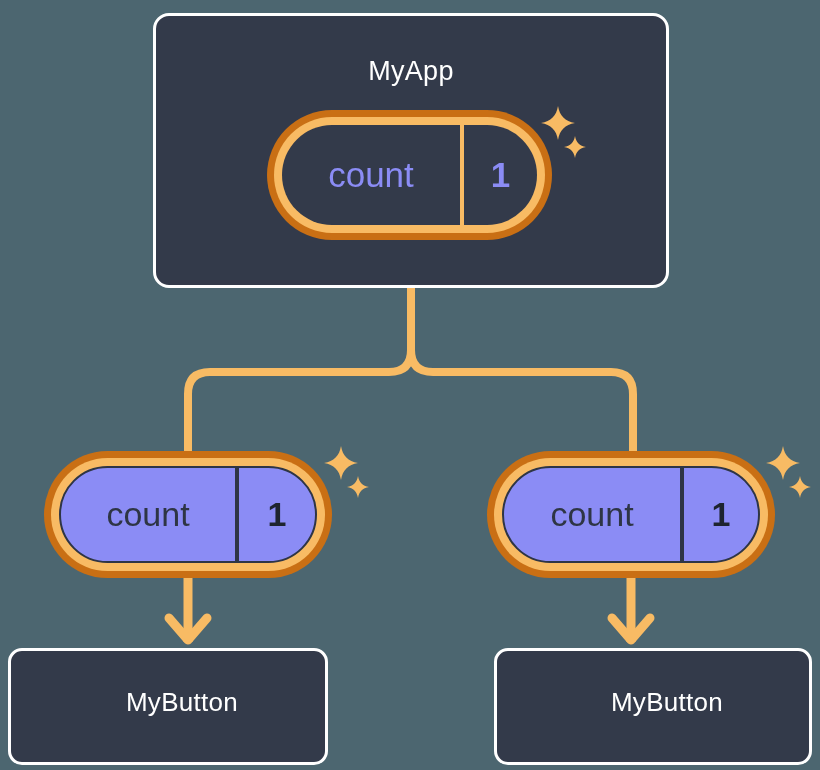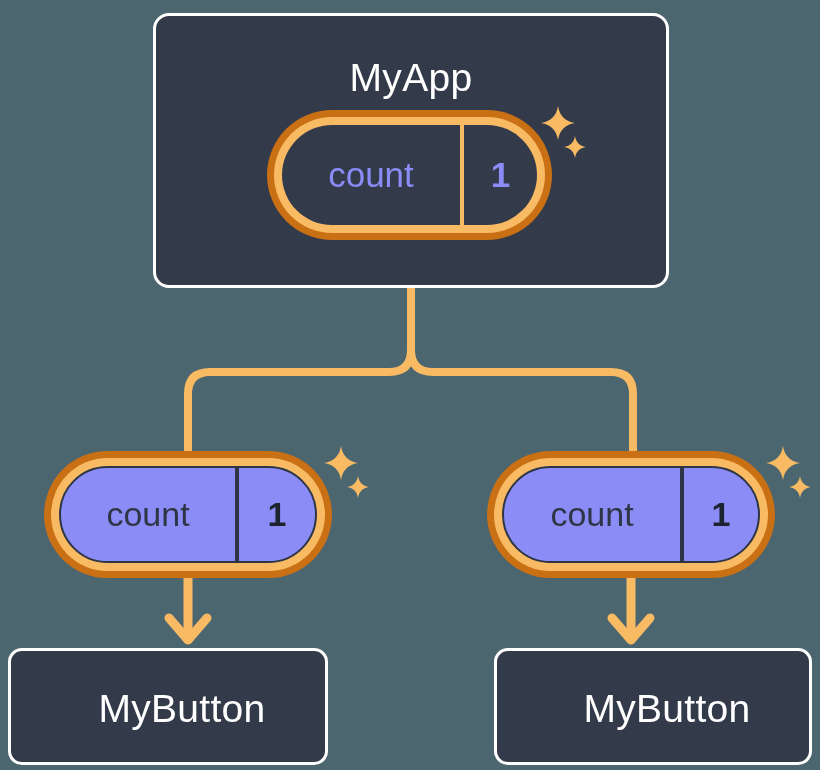--- a/index.html
+++ b/index.html
@@ -27,26 +27,26 @@
   .card-title{
     position:absolute;left:0;right:0;
     text-align:center;
     color:#FFFFFF;
     font-weight:400;
     letter-spacing:.3px;
     white-space:nowrap;
   }
 
   #app-card{left:153px;top:13px;width:516px;height:275px;border-radius:16px;}
-  #app-card .card-title{top:40px;font-size:39px;}
+  #app-card .card-title{top:40px;font-size:27px;}
 
   .btn-card{height:117px;border-radius:14px;}
   #btn-card-left{left:8px;top:648px;width:320px;}
   #btn-card-right{left:494px;top:648px;width:318px;}
-  .btn-card .card-title{top:36px;font-size:39px;margin-left:28px;}
+  .btn-card .card-title{top:36px;font-size:26px;margin-left:28px;}
 
   
   .pill{
     position:absolute;
     z-index:4;
     box-sizing:border-box;
     border-radius:999px;
     background:#C96F14;                 
     padding:7px;
     display:flex;

